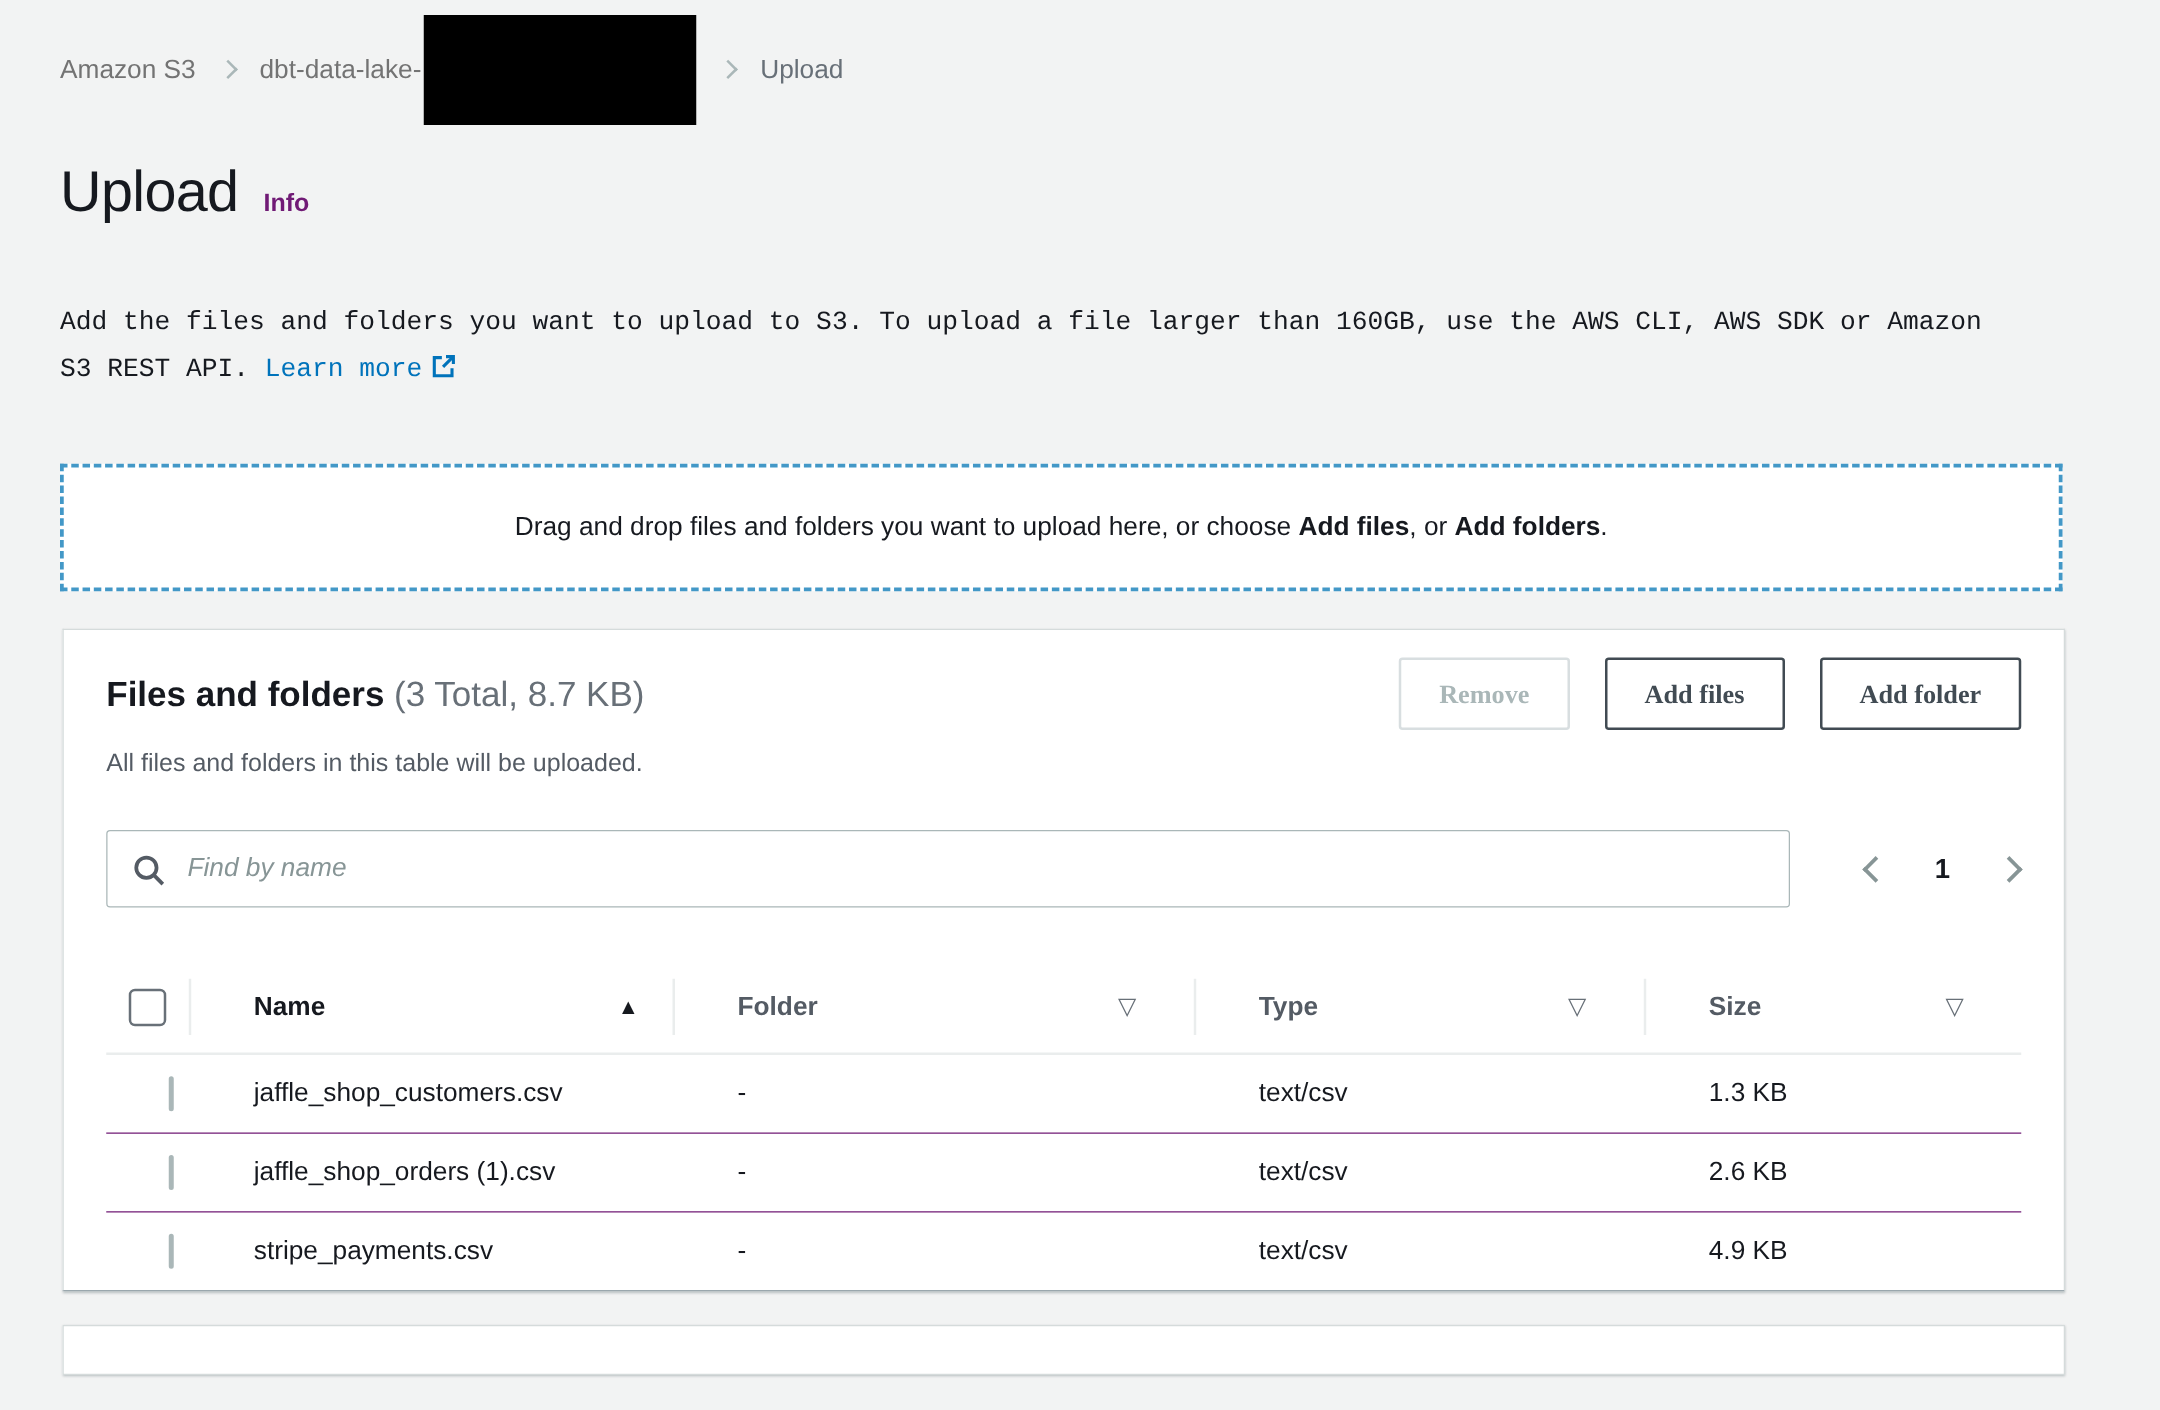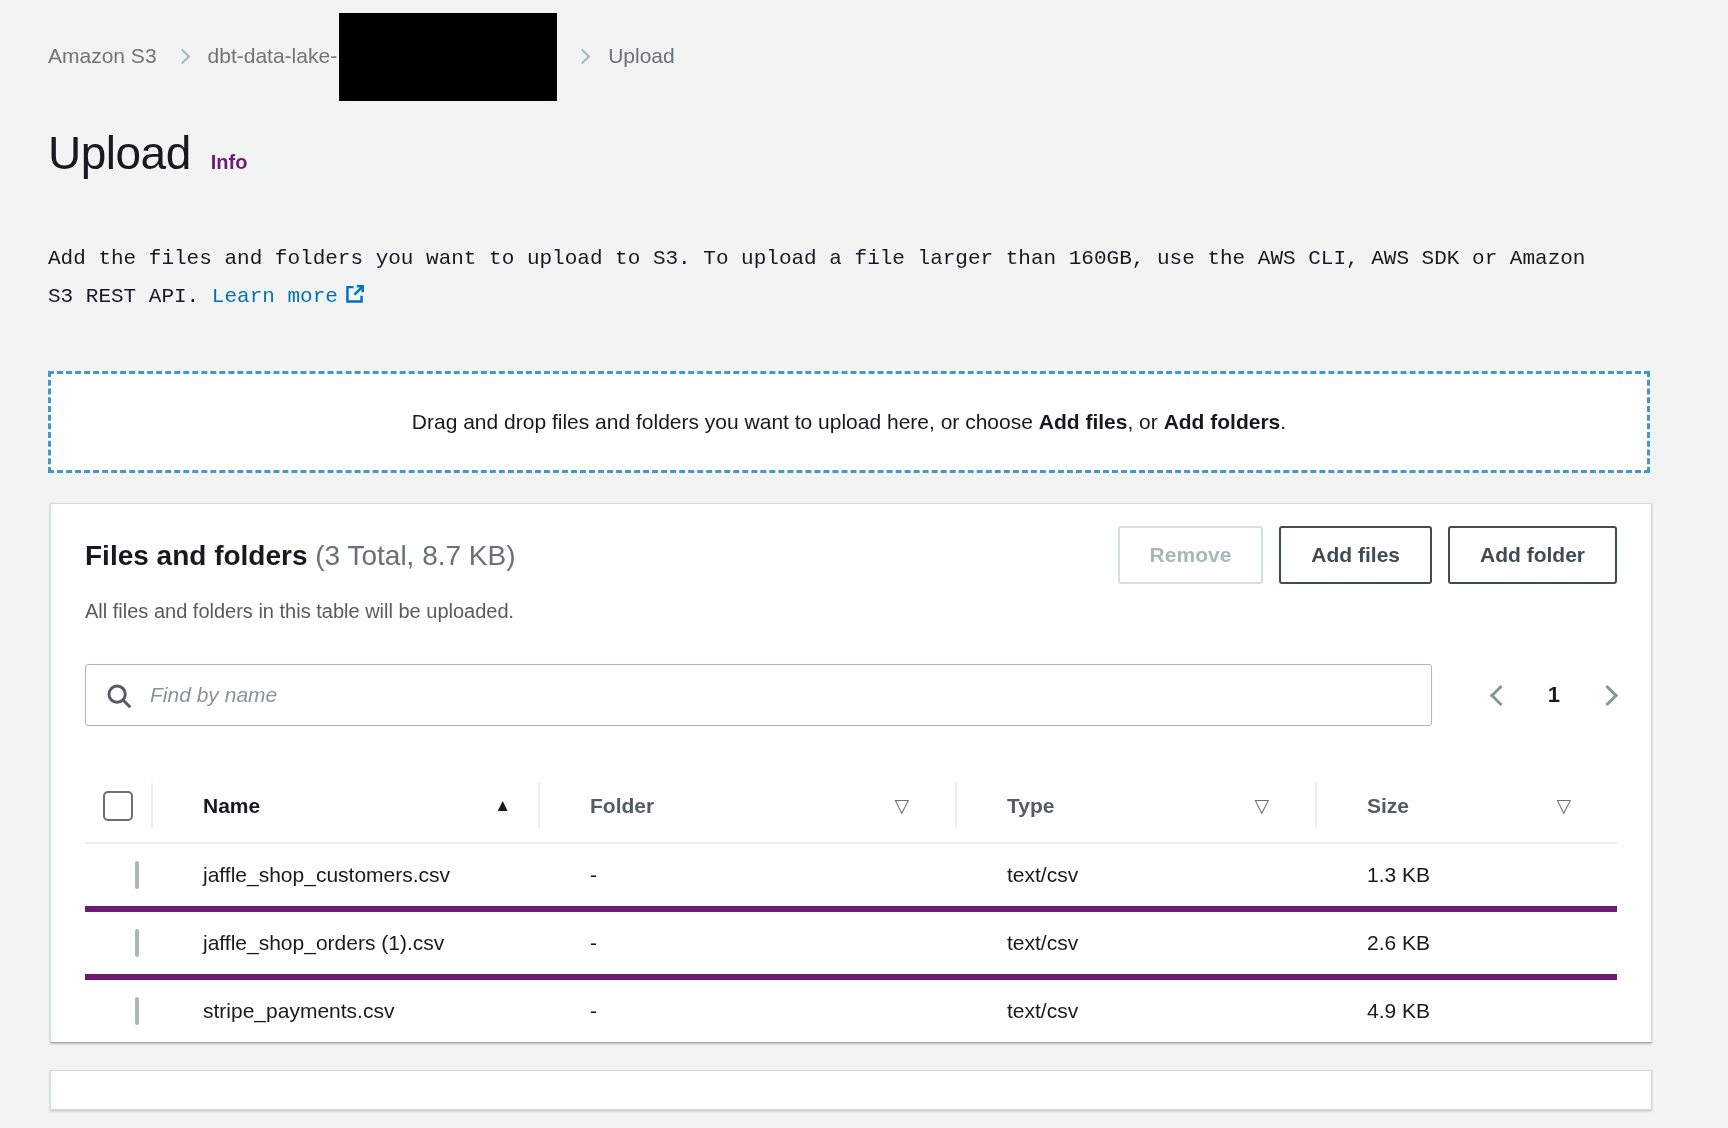--- a/index.html
+++ b/index.html
@@ -46,21 +46,21 @@
   
   .card {
     margin-top:30px; margin-left:2px; width:1602px; background:#fff;
     border:1px solid #d5dbdb; border-bottom-color:#9aa7ad;
     box-shadow:0 1px 2px rgba(0,28,36,0.25);
   }
   .card-header { display:flex; align-items:flex-start; justify-content:space-between; padding:22px 34px 0 34px; min-height:120px; }
   .card-header h2 { margin-top:12px; font-size:28px; line-height:36px; font-weight:bold; color:#16191f; }
   .card-count { font-weight:400; color:#687078; }
   .card-sub { margin-top:24px; font-size:20px; line-height:26px; color:#545b64; }
-  .card-actions { display:flex; gap:16px; }
+  .card-actions { display:flex; gap:28px;font-family:Liberation Serif, serif; }
   .btn {
     height:58px; padding:0 30px; background:#fff; font-family:inherit;
     font-size:21px; font-weight:bold; color:#414b53;
     border:2px solid #414b53; border-radius:3px; cursor:pointer; white-space:nowrap;
   }
   .btn.disabled { color:#aab7b8; border-color:#d8dee0; cursor:default; }
 
   
   .toolbar { display:flex; align-items:center; margin:40px 34px 0 34px; }
   .search-box { position:relative; width:1347px;border-radius:27px; }
@@ -90,21 +90,21 @@
   .th:not(.th-check)::before {
     content:""; position:absolute; left:0; top:14px; bottom:14px; width:2px; background:#eaeded;
   }
   .th-check, .td-check { display:flex; align-items:center; justify-content:center; padding:0; }
   .sort-glyph { font-size:17px; color:#16191f; }
   .filter-glyph { font-size:19px; color:#687078; }
   .checkbox {
     width:30px; height:30px; border:2.5px solid #687078; border-radius:5px; background:#fff; cursor:pointer;
   }
   .tr .checkbox { width:28px; height:28px; border-color:#aab7b8; }
-  .tr { border-bottom:6px solid #701a75; }
+  .tr { border-bottom:1px solid #701a75; }
   .tr:last-child { border-bottom:none; }
   .td { font-size:21px; line-height:30px; color:#16191f; padding:16px 20px 16px 52px; }
   .td-name .name-text { display:inline-block; max-width:248px; overflow-wrap:break-word; word-wrap:break-word; }
 
   
   .next-panel-sliver {
     margin:27px 0 0 2px; width:1602px; height:40px; background:#fff;
     border:1px solid #d5dbdb; box-shadow:0 1px 2px rgba(0,28,36,0.25);
   }
 </style>

